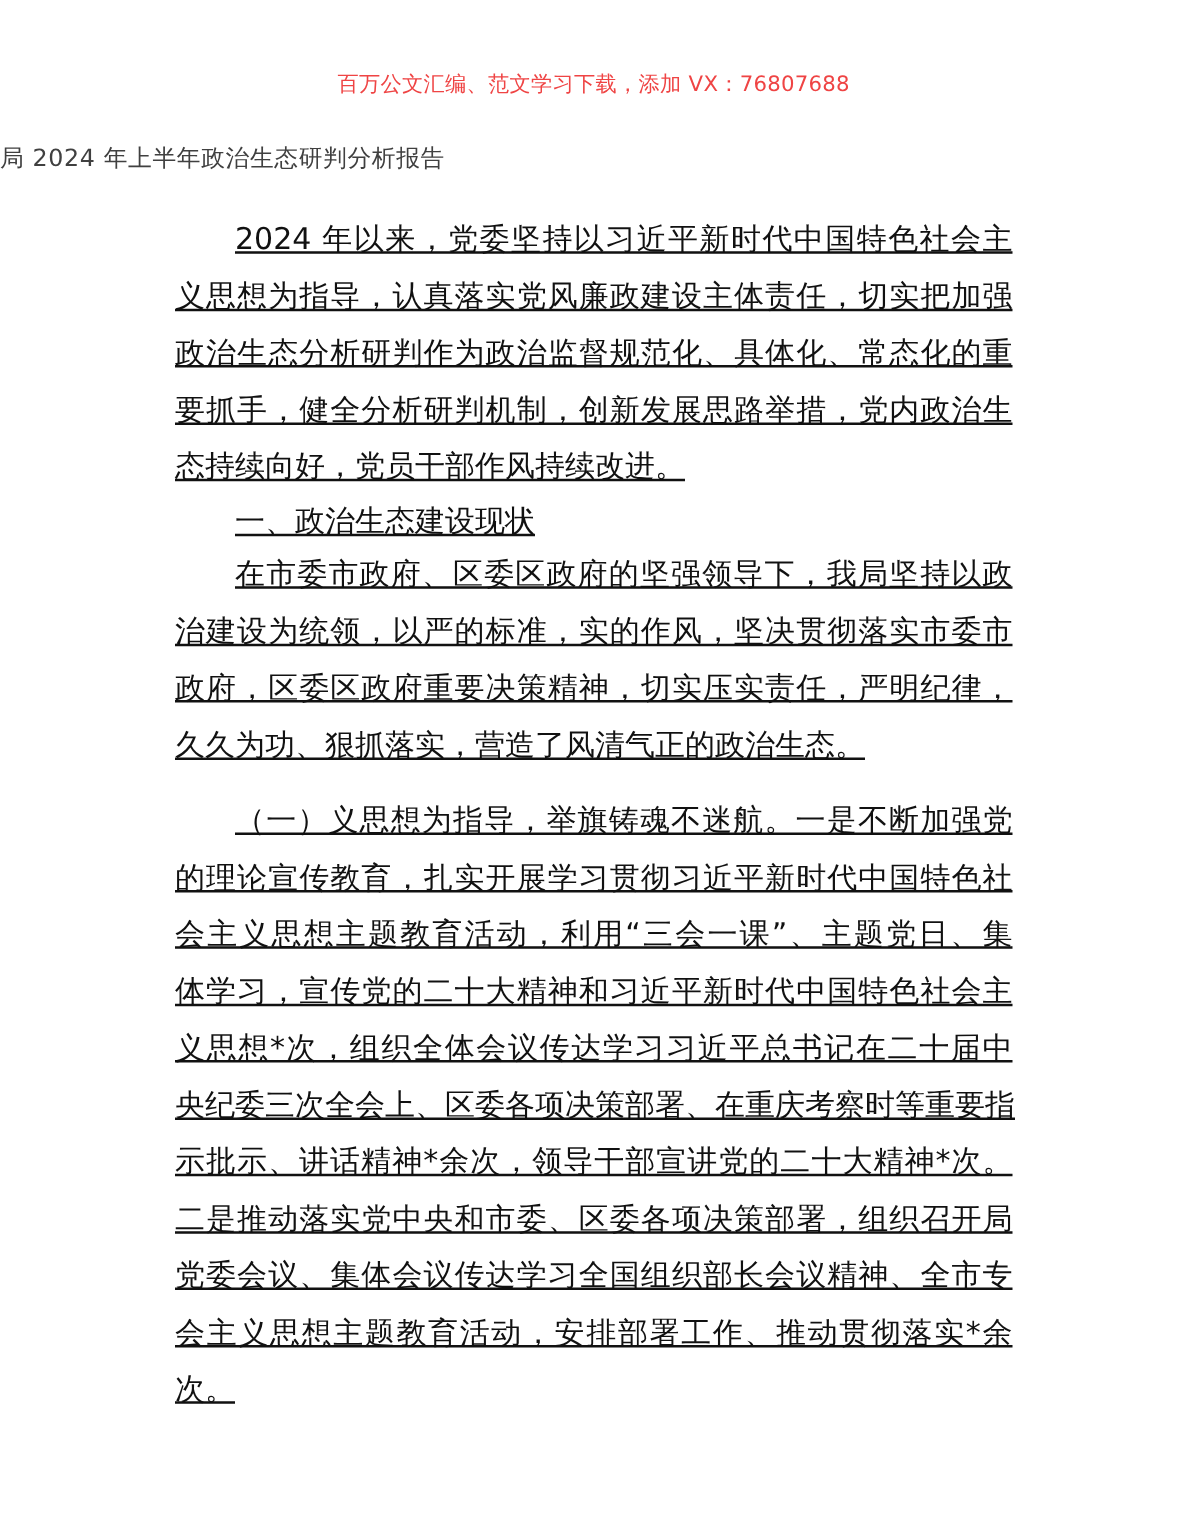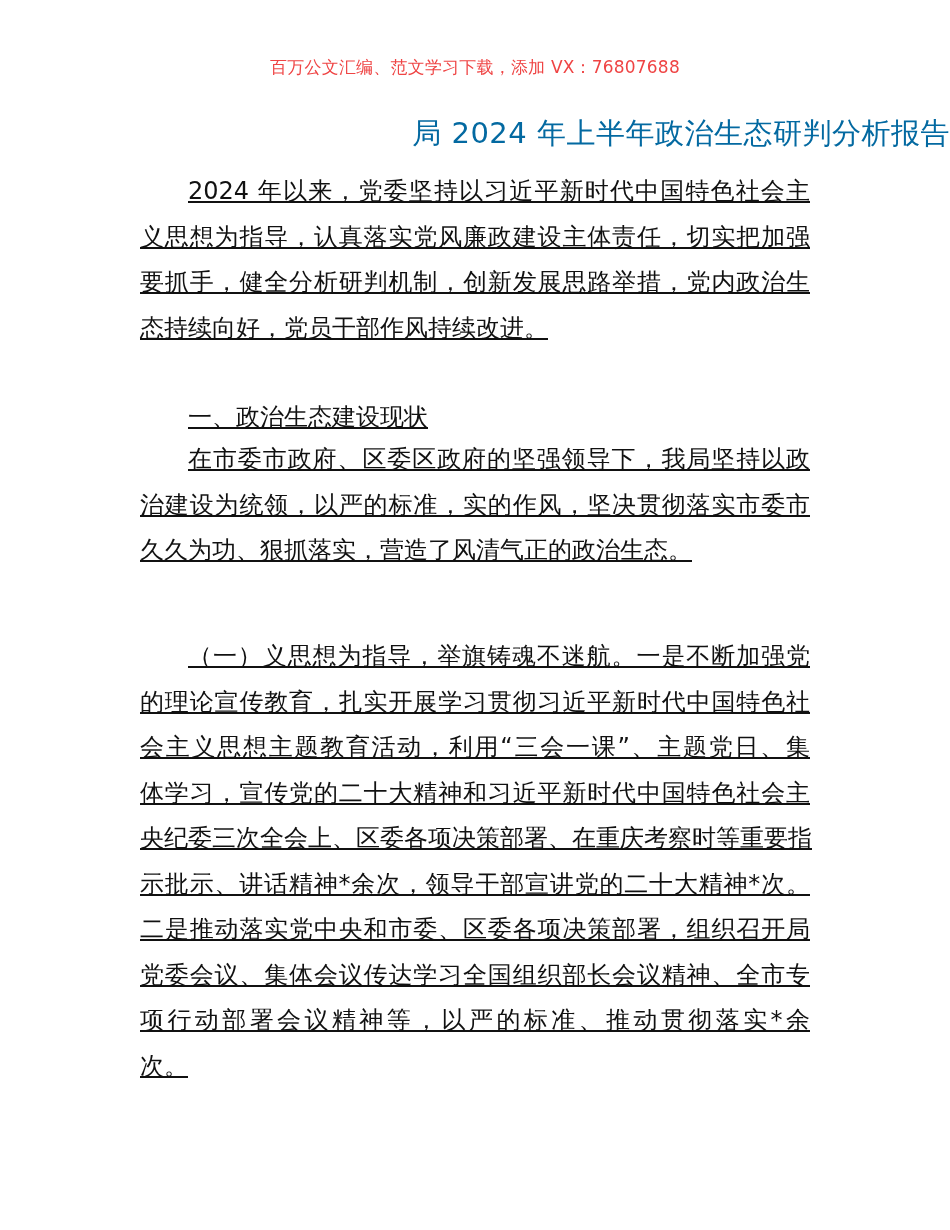--- a/index.html
+++ b/index.html
@@ -24,23 +24,23 @@
       font-size: 17px;
       color: #ef4444;
       letter-spacing: 0.2px;
       white-space: nowrap;
     }
     .title {
       position: absolute;
       top: 114px;
       left: 0;
       width: 950px;
-      text-align: right;
-      font-size: 29px;
-      color: #0369a1;
+      text-align: left;
+      font-size: 19px;
+      color: #404040;
       white-space: nowrap;
       letter-spacing: 0.5px;
     }
     .body-text {
       position: absolute;
       left: 140px;
       width: 670px;
       font-size: 24px;
       line-height: 45.5px;
       color: #111111;
@@ -68,38 +68,41 @@
 </head>
 <body>
 
 <div class="watermark">百万公文汇编、范文学习下载，添加 VX：76807688</div>
 
 <div class="title">局 2024 年上半年政治生态研判分析报告</div>
 
 <div class="body-text" style="top:169px;">
   <span class="line indent">2024 年以来，党委坚持以习近平新时代中国特色社会主</span>
   <span class="line">义思想为指导，认真落实党风廉政建设主体责任，切实把加强</span>
+  <span class="line">政治生态分析研判作为政治监督规范化、具体化、常态化的重</span>
   <span class="line">要抓手，健全分析研判机制，创新发展思路举措，党内政治生</span>
   <span class="line last">态持续向好，党员干部作风持续改进。</span>
 </div>
 
 <div class="body-text" style="top:395px;">
   <span class="heading-line">一、政治生态建设现状</span>
 </div>
 
 <div class="body-text" style="top:437px;">
   <span class="line indent">在市委市政府、区委区政府的坚强领导下，我局坚持以政</span>
   <span class="line">治建设为统领，以严的标准，实的作风，坚决贯彻落实市委市</span>
+  <span class="line">政府，区委区政府重要决策精神，切实压实责任，严明纪律，</span>
   <span class="line last">久久为功、狠抓落实，营造了风清气正的政治生态。</span>
 </div>
 
 <div class="body-text" style="top:634px;">
   <span class="line indent">（一）义思想为指导，举旗铸魂不迷航。一是不断加强党</span>
   <span class="line">的理论宣传教育，扎实开展学习贯彻习近平新时代中国特色社</span>
   <span class="line">会主义思想主题教育活动，利用“三会一课”、主题党日、集</span>
   <span class="line">体学习，宣传党的二十大精神和习近平新时代中国特色社会主</span>
+  <span class="line">义思想*次，组织全体会议传达学习习近平总书记在二十届中</span>
   <span class="line">央纪委三次全会上、区委各项决策部署、在重庆考察时等重要指</span>
   <span class="line">示批示、讲话精神*余次，领导干部宣讲党的二十大精神*次。</span>
   <span class="line">二是推动落实党中央和市委、区委各项决策部署，组织召开局</span>
   <span class="line">党委会议、集体会议传达学习全国组织部长会议精神、全市专</span>
-  <span class="line">项行动部署会议精神等，以严的标准、推动贯彻落实*余</span>
+  <span class="line">会主义思想主题教育活动，安排部署工作、推动贯彻落实*余</span>
   <span class="line last">次。</span>
 </div>
 
 </body></html>

